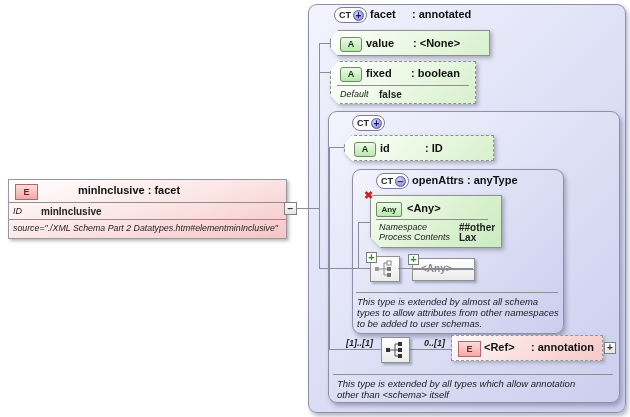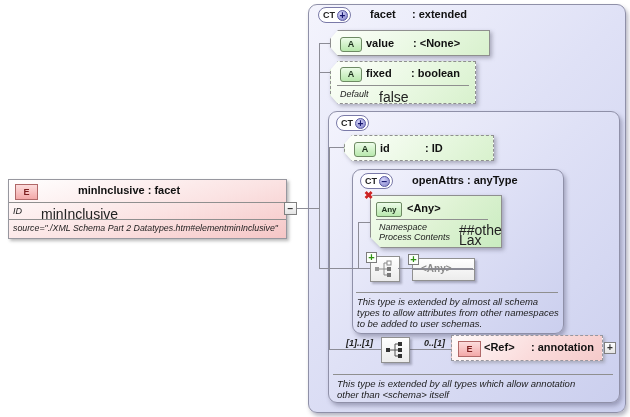--- a/index.html
+++ b/index.html
@@ -3,21 +3,21 @@
 <meta charset="utf-8">
 <style>
   html,body{margin:0;padding:0;background:#fff;}
   .canvas{position:relative;width:630px;height:417px;background:#fff;overflow:hidden;
           font-family:"Liberation Sans",sans-serif;color:#111;}
   .abs{position:absolute;}
   
   .panel{position:absolute;border:1px solid #8f90a8;border-radius:9px;
          background:linear-gradient(135deg,#f4f4fd 0%,#dfe1f6 45%,#cbcfee 100%);
          box-shadow:2px 3px 4px rgba(90,90,120,.45);}
-  .panel-header{position:absolute;display:flex;align-items:flex-start;}
+  .panel-header{position:absolute;display:flex;align-items:flex-start;margin-left:16px;}
   
   .ct-icon{display:inline-flex;align-items:center;gap:2px;background:#fff;
            border:1px solid #7a7aa8;border-radius:8px;height:14px;padding:0 2px 0 4px;}
   .ct-text{font-size:9px;font-weight:bold;color:#222;line-height:13px;}
   .ct-badge{display:inline-block;width:11px;height:11px;border-radius:50%;
             background:radial-gradient(circle at 35% 30%,#d6d6fa,#7f7fc8);
             border:1px solid #5858a0;box-sizing:border-box;color:#14146e;
             font-size:10px;font-weight:bold;line-height:9px;text-align:center;}
   
   .clip-wrap{position:absolute;filter:drop-shadow(2px 2px 2px rgba(70,70,90,.4));}
@@ -29,21 +29,21 @@
   .a-icon{position:absolute;width:20px;height:13px;border:1px solid #6d8a63;border-radius:3px;
           background:linear-gradient(#ecfce8,#b8e8ad);font-size:9px;font-weight:bold;
           text-align:center;line-height:13px;color:#1c301c;}
   .e-icon{position:absolute;width:21px;height:14px;border:1px solid #b06868;
           background:linear-gradient(#fcdcdc,#f3a8a8);font-size:9px;font-weight:bold;
           text-align:center;line-height:14px;color:#7c1e1e;}
   .bname{position:absolute;font-size:11px;font-weight:bold;white-space:nowrap;}
   .btype{position:absolute;font-size:11px;font-weight:bold;white-space:nowrap;}
   .divider{position:absolute;height:1px;background:#8f8f8f;}
   .small-label{position:absolute;font-size:9px;font-style:italic;white-space:nowrap;color:#222;}
-  .small-value{position:absolute;font-size:14px;font-weight:normal;white-space:nowrap;color:#222;}
+  .small-value{position:absolute;font-size:10px;font-weight:bold;white-space:nowrap;color:#222;}
   .note{position:absolute;font-size:9.5px;font-style:italic;line-height:11px;color:#1c1c1c;}
   .card{position:absolute;font-size:9px;font-weight:bold;font-style:italic;white-space:nowrap;color:#222;}
   
   .hline,.vline{position:absolute;background:#8c8c96;}
   .hline{height:1px;} .vline{width:1px;}
   
   .icon-box{position:absolute;background:linear-gradient(#ffffff,#ececec);border:1px solid #909090;
             box-shadow:2px 2px 2px rgba(70,70,90,.35);}
   .plus-badge{position:absolute;width:11px;height:11px;background:#fbfffa;border:1px solid #7d7d7d;
               box-sizing:border-box;color:#2f9212;font-size:11px;font-weight:bold;line-height:8px;
@@ -94,21 +94,21 @@
 
   <div class="toggle-box" style="left:284px;top:202px;">−</div>
 
   <div class="panel-header" style="left:318px;top:7px;">
     <span class="ct-icon">
       <span class="ct-text">CT</span>
       <span class="ct-badge">+</span>
     </span>
   </div>
   <span class="bname" style="left:348px;top:8px;padding-left:22px;">facet</span>
-  <span class="btype" style="left:412px;top:8px;">: extended</span>
+  <span class="btype" style="left:412px;top:8px;">: annotated</span>
 
   <div class="clip-wrap" style="left:330px;top:30px;width:160px;height:26px;">
     <div class="attr-shape">
       <span class="a-icon" style="left:9px;top:6px;">A</span>
       <span class="bname" style="left:35px;top:6px;">value</span>
       <span class="btype" style="left:82px;top:6px;">: &lt;None&gt;</span>
     </div>
   </div>
 
   <div class="clip-wrap" style="left:330px;top:61px;width:146px;height:43px;">

